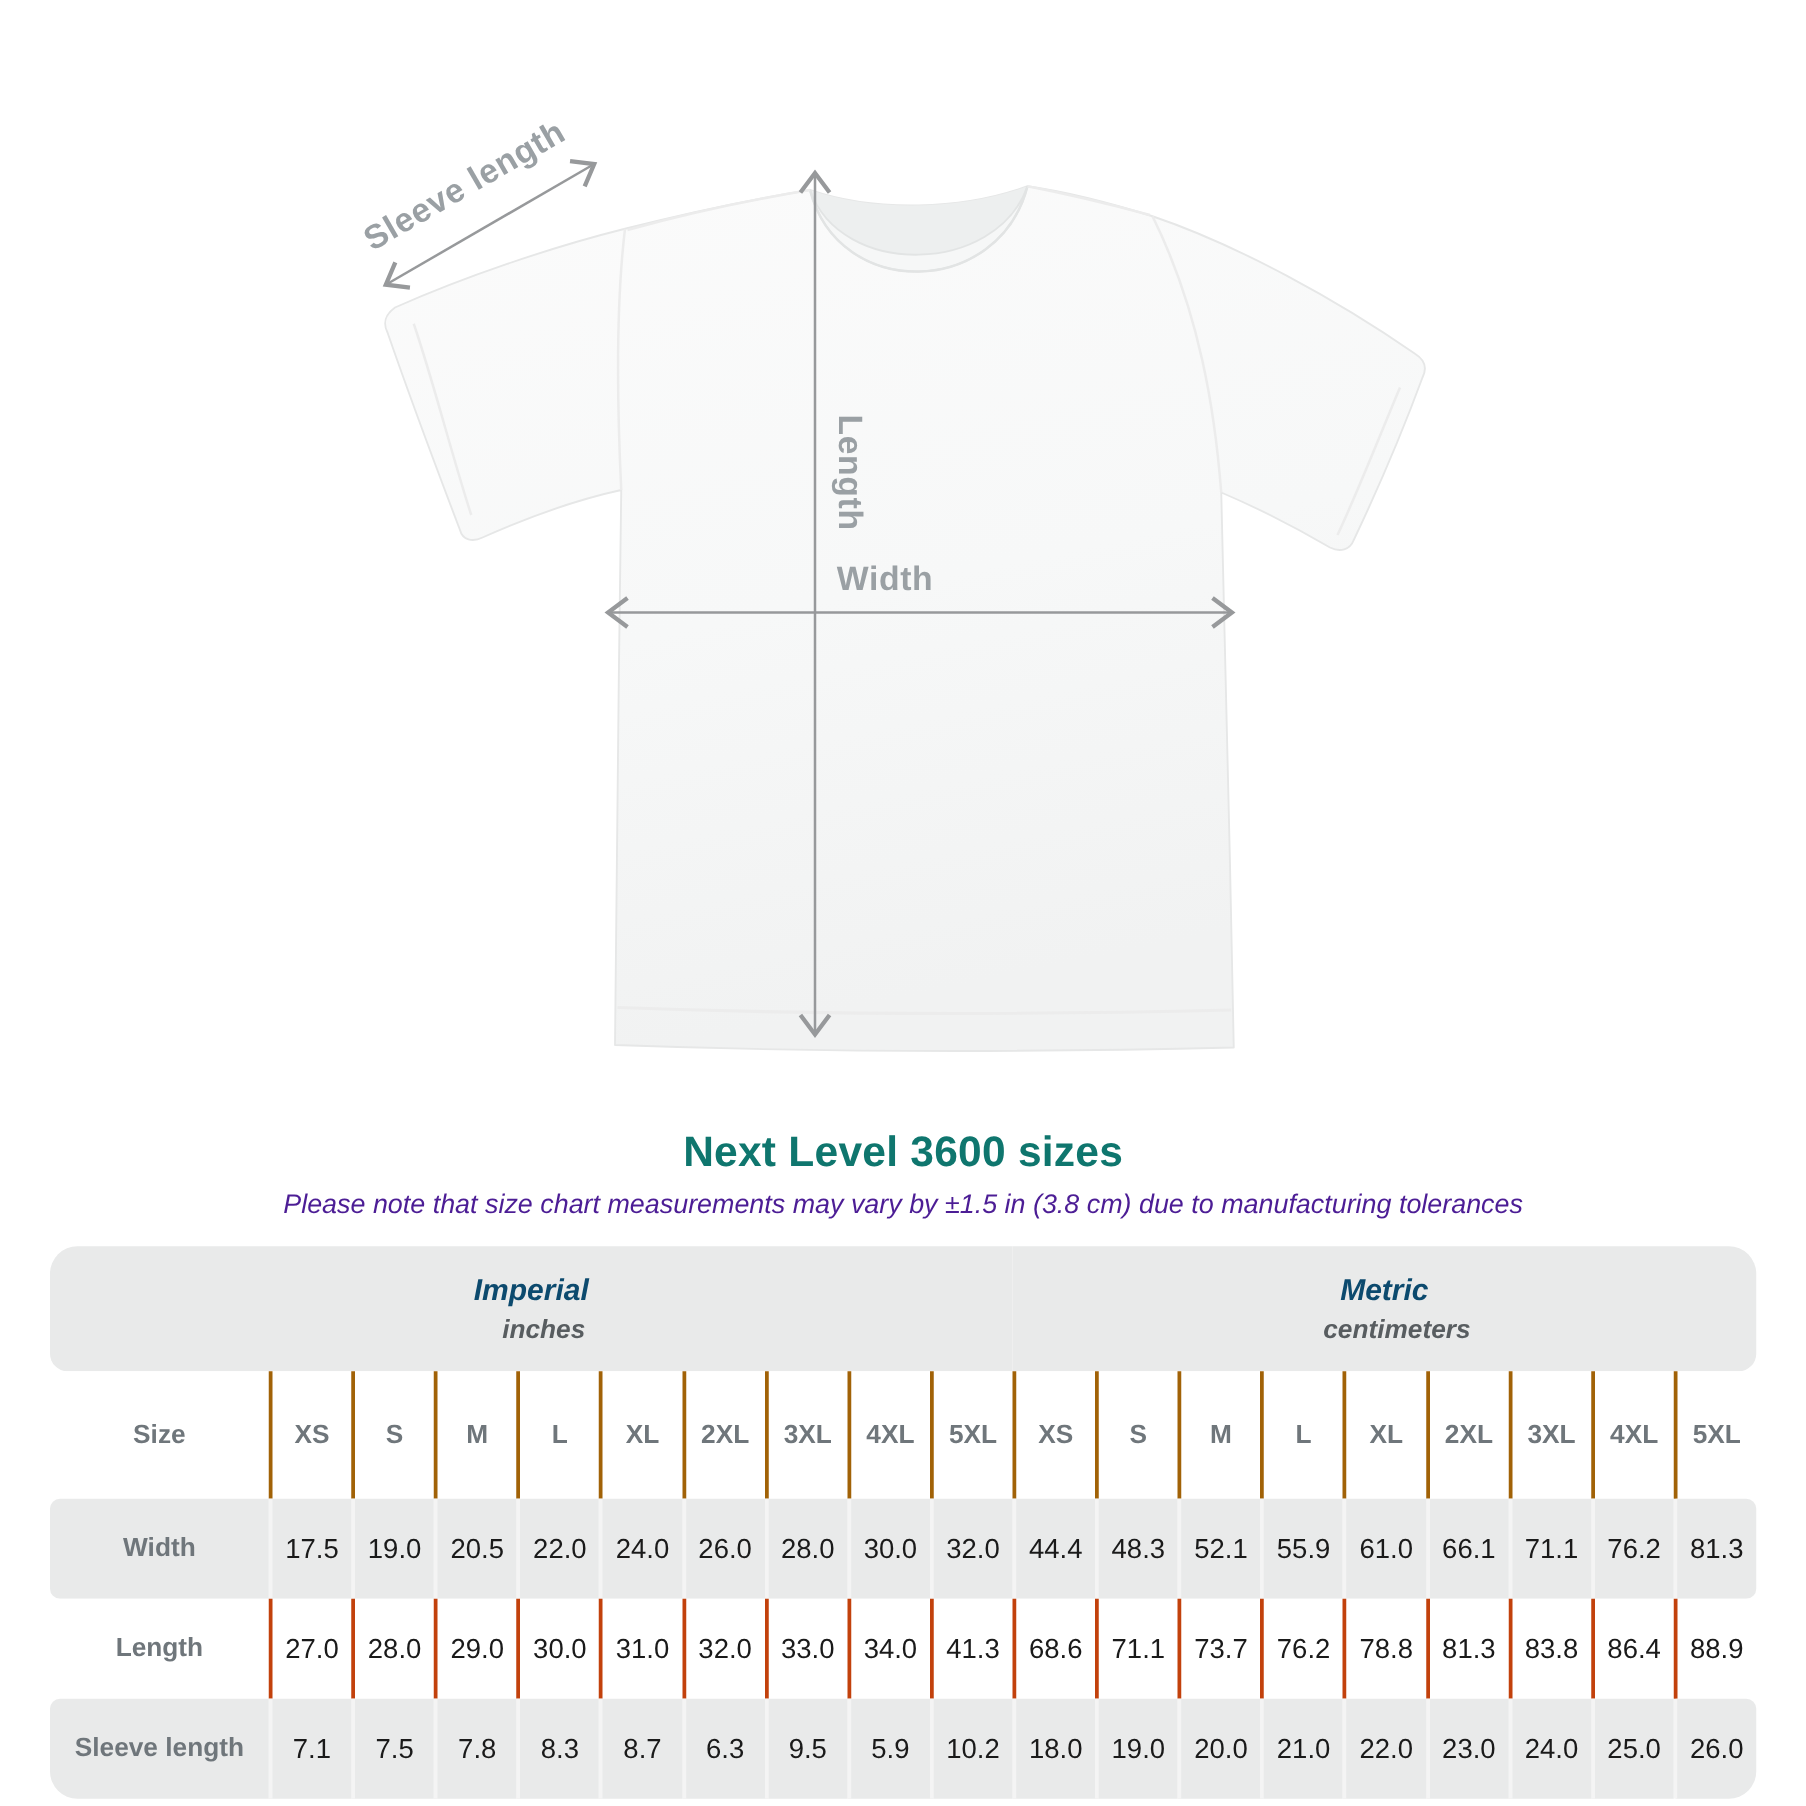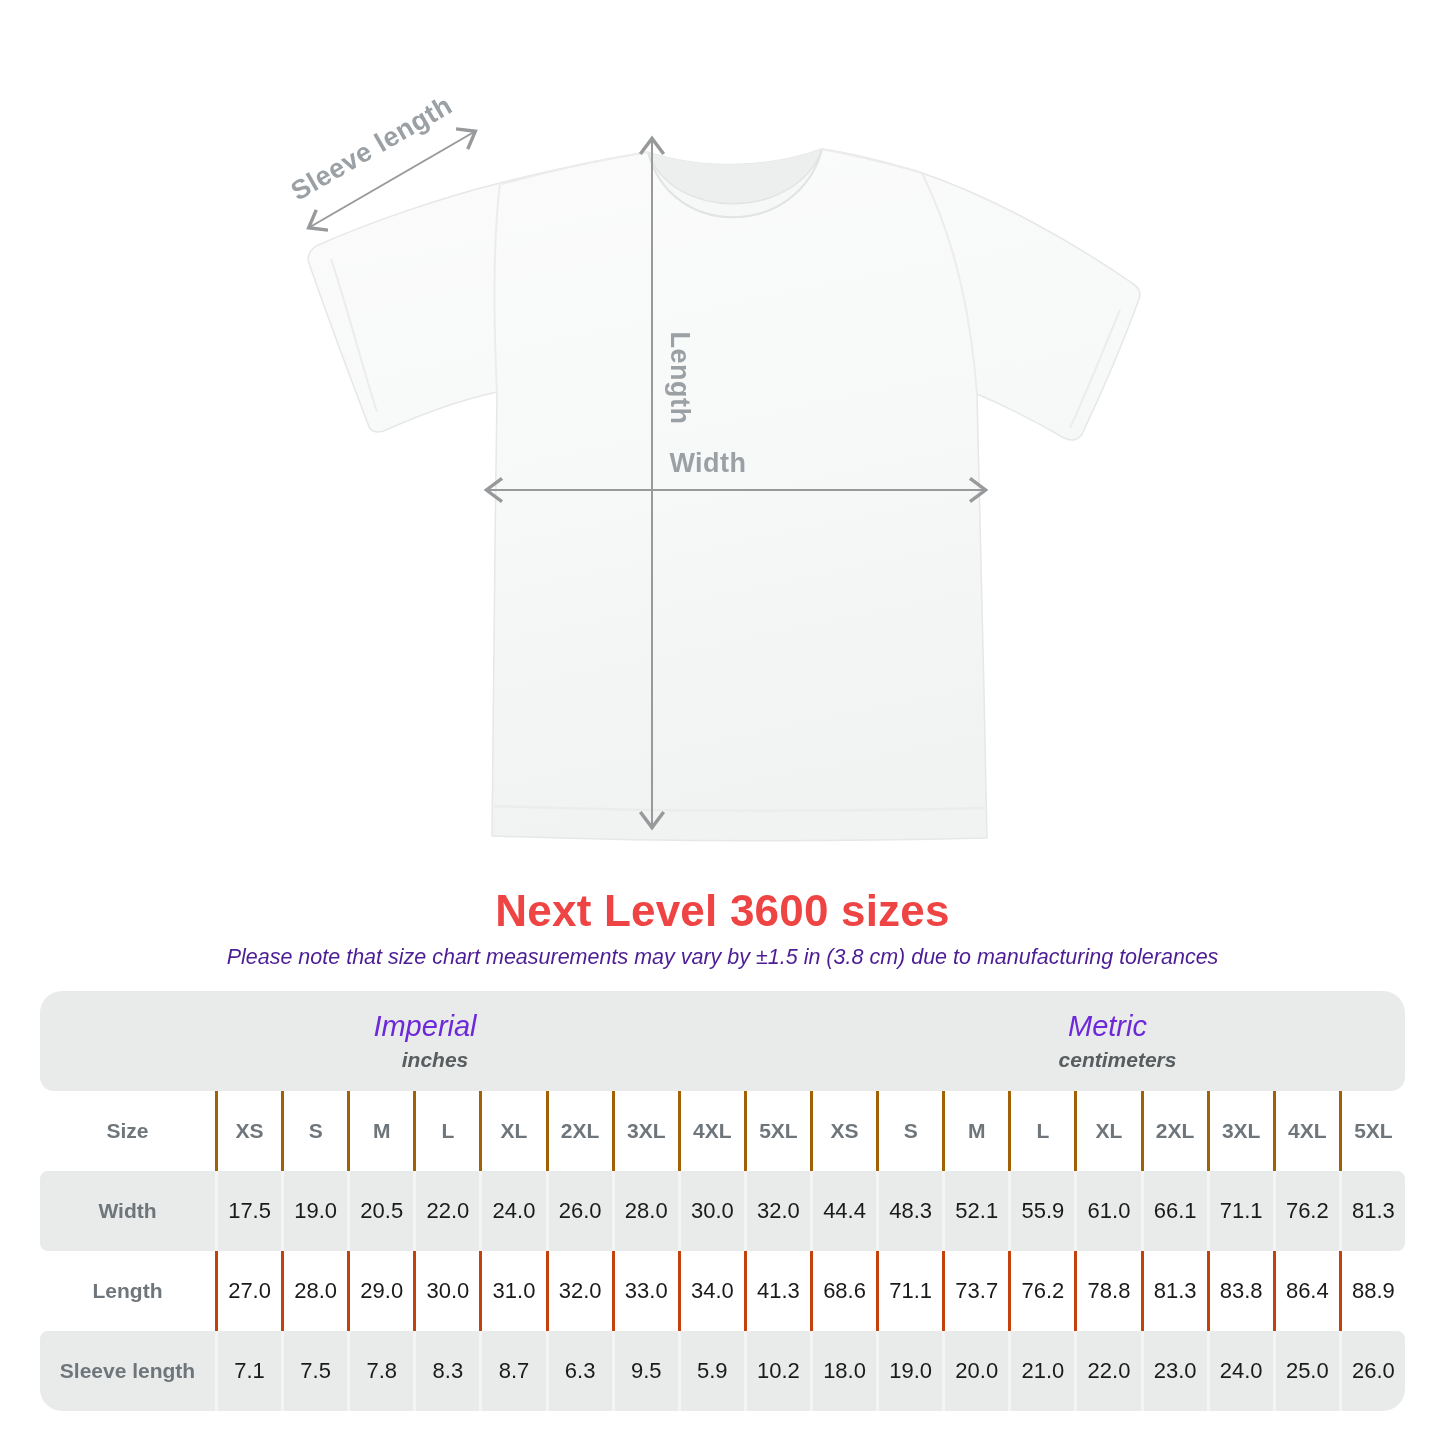--- a/index.html
+++ b/index.html
@@ -15,22 +15,22 @@
   svg.diagram { display: block; width: 1445px; height: 882px; }
   .dim-label {
     font-family: "Liberation Sans", sans-serif;
     font-size: 27px; font-weight: bold;
     fill: #9aa0a4; letter-spacing: 0.5px;
   }
 
   
   .title-block { text-align: center; margin: 0; }
   .title-block h1 {
-    margin: 4px 0 0 0;
-    font-size: 44px; font-weight: bold; color: #ef4444;
+    margin: 21px 0 0 0;
+    font-size: 34px; font-weight: bold; color: #0f766e;
     letter-spacing: 0.2px;
   }
   .title-block .note {
     margin: 9px 0 0 0;
     font-size: 21.5px; font-style: italic; color: #4c1d95;
   }
 
   
   .table-wrap { margin: 21px 40px 0 40px; }
   table.size-chart {
@@ -40,25 +40,25 @@
   }
   table.size-chart th, table.size-chart td {
     padding: 0; text-align: center; vertical-align: middle;
     font-family: "Liberation Sans", sans-serif;
   }
 
   
   tr.band-row th { background: #e9eaea; height: 100px; }
   tr.band-row th:first-child { border-radius: 22px 0 0 14px; }
   tr.band-row th:last-child  { border-radius: 0 22px 14px 0; }
-  .group-label { font-size: 29px; font-weight: normal; font-style: italic; color: #6d28d9; }
+  .group-label { font-size: 24px; font-weight: bold; font-style: italic; color: #0c4a6e; }
   .group-sub   { font-size: 21px; font-style: italic; color: #585d60; margin-top: 5px; padding-left: 20px; }
 
   
-  tr.size-row th { background: #ffffff; height: 80px;
+  tr.size-row th { background: #ffffff; height: 102px;
     color: #6f767b; font-size: 21px; font-weight: bold; }
   tr.size-row th.sep { border-left: 3px solid #a16207; }
 
   
   tbody th.label-col { color: #6f767b; font-size: 21px; font-weight: bold; }
   tbody td.val { color: #1a1a1a; font-size: 22px; font-weight: normal; }
   tbody tr { height: 80px; }
   tbody tr.white td, tbody tr.white th { background: #ffffff; }
   tbody tr.white .sep { border-left: 3px solid #c2410c; }
   tbody tr.gray td, tbody tr.gray th { background: #e9eaea; }

